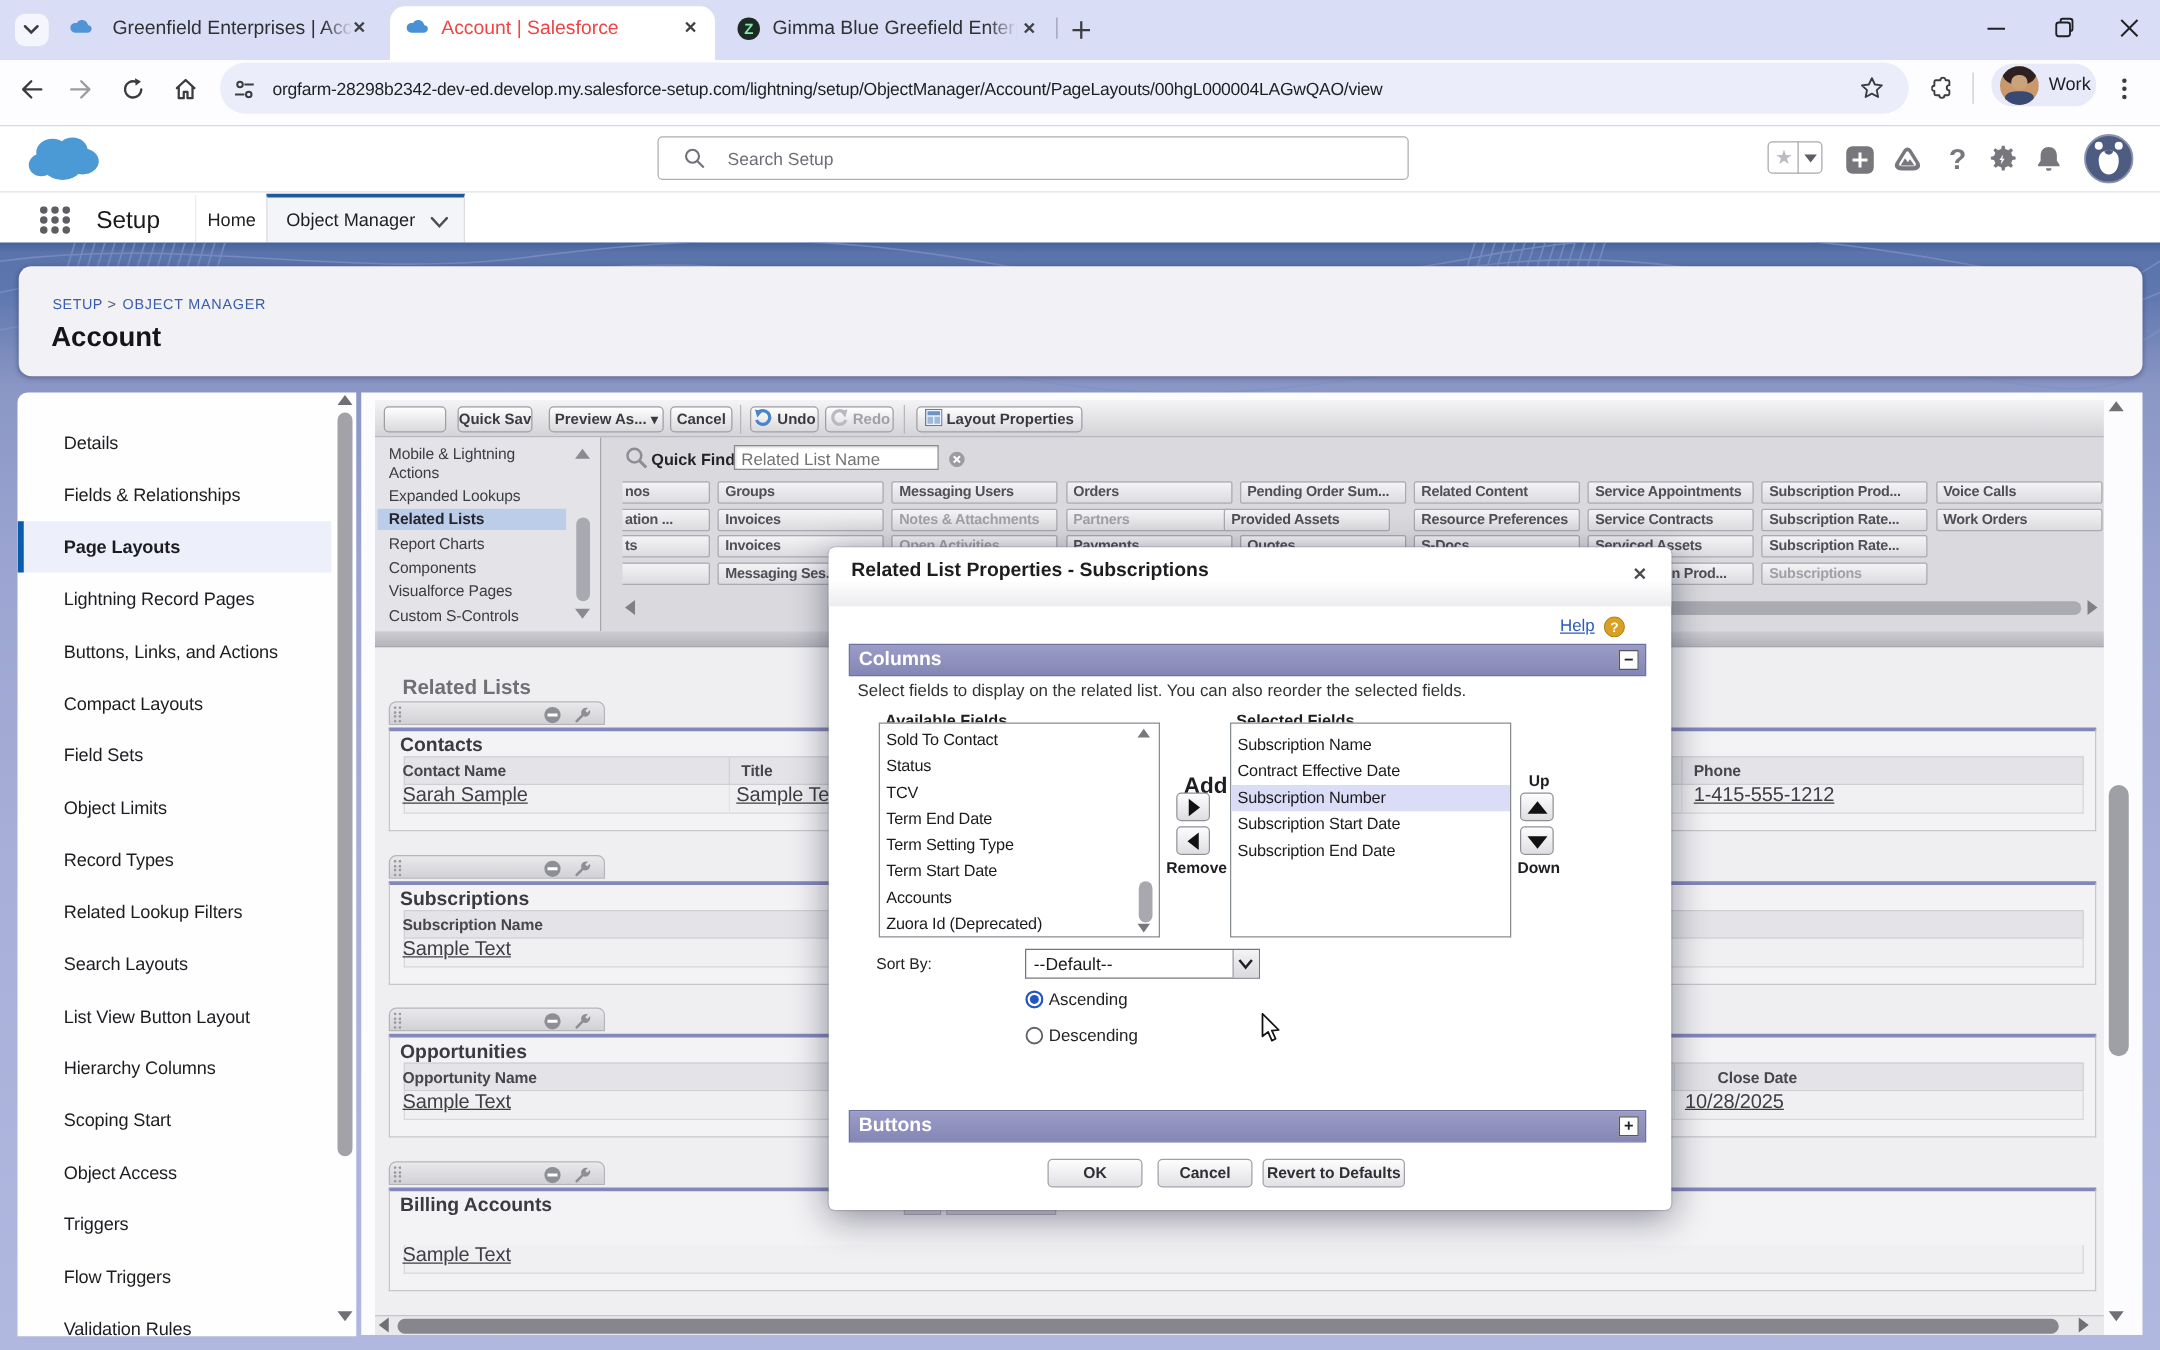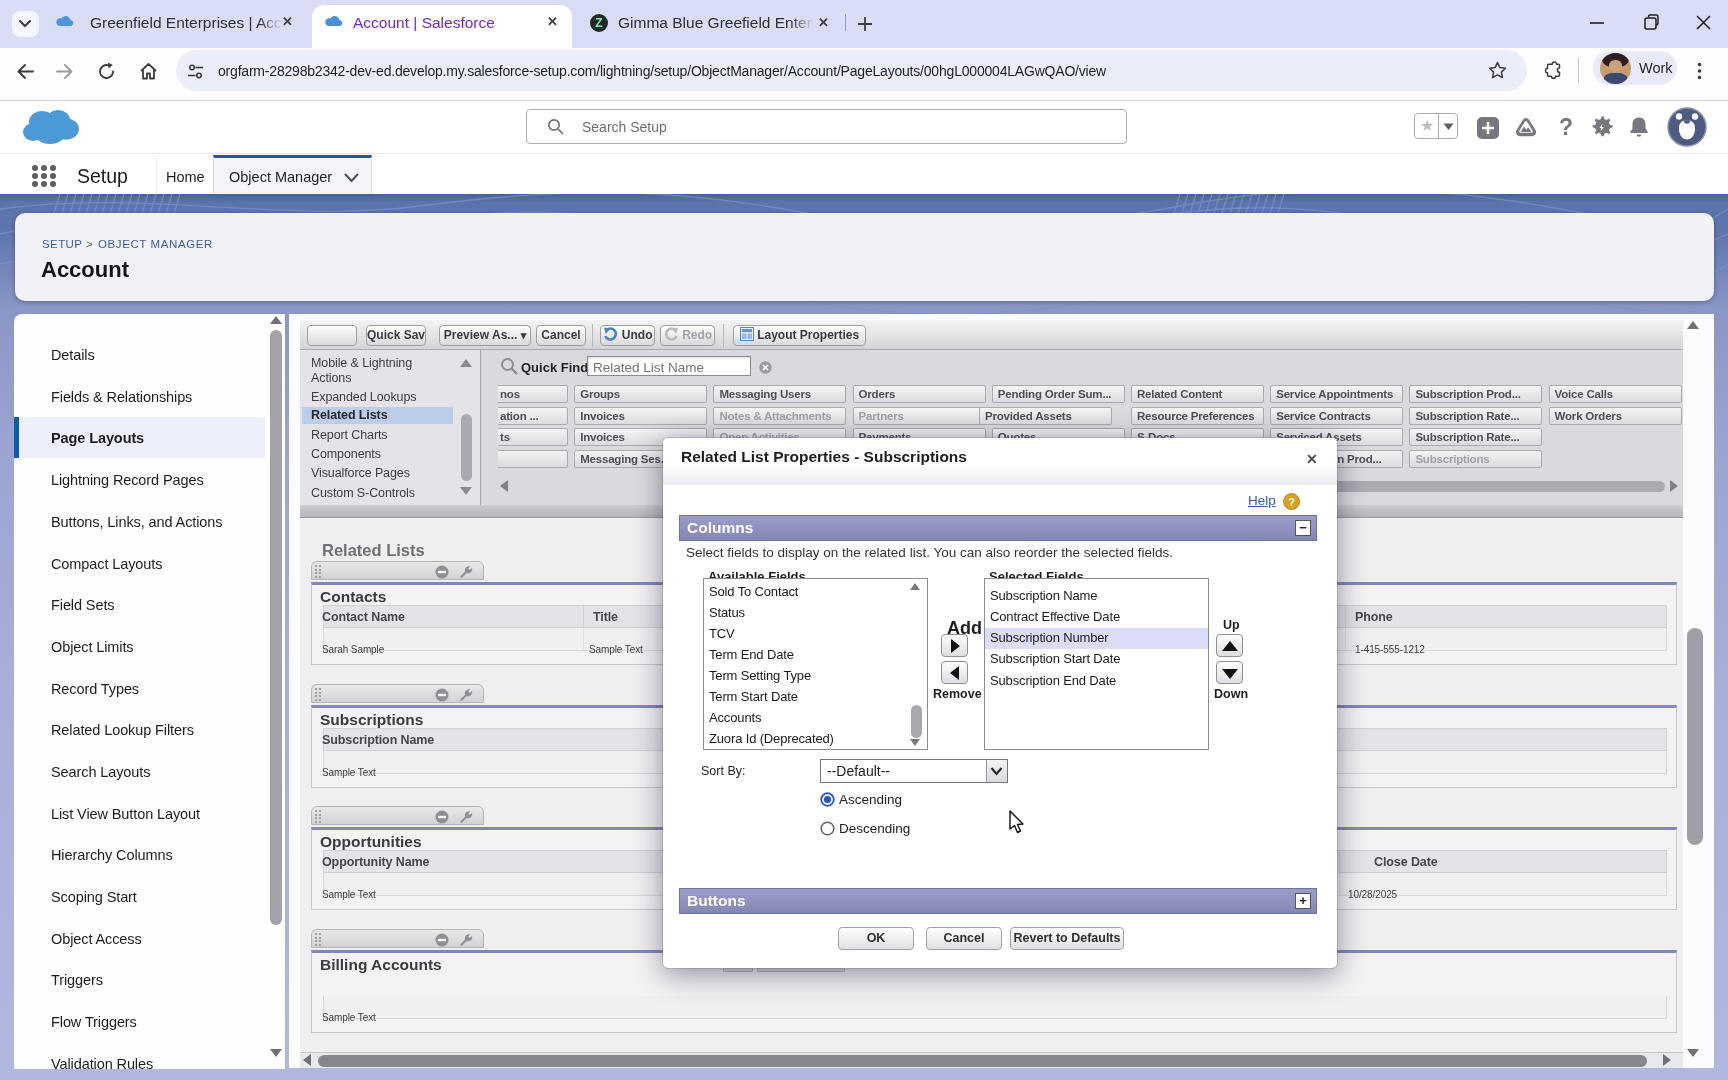--- a/index.html
+++ b/index.html
@@ -52,21 +52,21 @@
 
 #layoutarea { left:300px; top:518px; width:1383px; height:534px; background:#efeff2; }
 .dragbar { position:absolute; left:311px; width:173px; height:19px;
   background:linear-gradient(#e9e9ec,#d2d2d6); border:1px solid #b4b4bb; border-radius:6px 6px 0 0; }
 .sect { position:absolute; left:311px; width:1366px; height:83px; background:#f3f3f5;
   border:1px solid #c6c6cb; border-top:3px solid #8487ba; }
 .sect-title { position:absolute; left:8px; top:3px; font-size:15.5px; font-weight:bold; color:#3a3a40; }
 .thead { position:absolute; left:11px; top:20px; width:1344px; height:23px; background:#e4e4e8; border:1px solid #cfcfd4; }
 .trow  { position:absolute; left:11px; top:43px; width:1344px; height:23px; background:#f0f0f2; border:1px solid #d8d8dc; border-top:none; }
 .hcell { position:absolute; top:4px; font-size:12.5px; letter-spacing:-0.1px; font-weight:bold; color:#46464c; }
-.vcell { position:absolute; top:16px; font-size:10px; letter-spacing:-0.1px; color:#3e3e44; }
+.vcell { position:absolute; top:0; font-size:16px; letter-spacing:-0.1px; color:#3e3e44;text-decoration:underline; }
 
 
 .sb-tri-up    { width:0; height:0; border-left:6px solid transparent; border-right:6px solid transparent; border-bottom:8px solid #6f6f75; position:absolute; }
 .sb-tri-down  { width:0; height:0; border-left:6px solid transparent; border-right:6px solid transparent; border-top:8px solid #6f6f75; position:absolute; }
 .sb-tri-left  { width:0; height:0; border-top:6px solid transparent; border-bottom:6px solid transparent; border-right:8px solid #6f6f75; position:absolute; }
 .sb-tri-right { width:0; height:0; border-top:6px solid transparent; border-bottom:6px solid transparent; border-left:8px solid #6f6f75; position:absolute; }
 
 
 #modal { left:663px; top:438px; width:674px; height:530px; background:#fff; border-radius:5px;
   box-shadow:0 6px 30px rgba(10,10,40,.45), 0 0 0 1px rgba(120,120,140,.25); }
@@ -92,21 +92,21 @@
   </svg>
 <div class="abs" style="left:56px;top:15px"><svg width="19" height="14" viewBox="0 0 19 14">
       <path fill="#4f94d7" d="M14.5 5.2 C14 2.8 12 1 9.6 1 C7.8 1 6.2 2 5.4 3.5 C5 3.4 4.6 3.3 4.2 3.3 C2 3.3 0.3 5 0.3 7.2 C0.3 9.4 2 11.1 4.2 11.1 L13.9 11.1 C15.8 11.1 17.3 9.6 17.3 7.7 C17.3 6.5 16.1 5.3 14.5 5.2 Z"></path>
     </svg></div>
 <div class="abs tabtext" style="left:90px;top:14px;width:192px;overflow:hidden;-webkit-mask-image:linear-gradient(90deg,#000 88%,transparent)">Greenfield Enterprises | Account</div>
 <div class="abs" style="left:282px;top:14px;font-size:13px;color:#3f4043;font-weight:bold;white-space:nowrap;">✕</div>
 <div class="abs" id="activetab"></div>
 <div class="abs" style="left:325px;top:15px"><svg width="19" height="14" viewBox="0 0 19 14">
       <path fill="#4a90d6" d="M14.5 5.2 C14 2.8 12 1 9.6 1 C7.8 1 6.2 2 5.4 3.5 C5 3.4 4.6 3.3 4.2 3.3 C2 3.3 0.3 5 0.3 7.2 C0.3 9.4 2 11.1 4.2 11.1 L13.9 11.1 C15.8 11.1 17.3 9.6 17.3 7.7 C17.3 6.5 16.1 5.3 14.5 5.2 Z"></path>
     </svg></div>
-<div class="abs tabtext" style="left:353px;top:14px;color:#6d28d9">Account | Salesforce</div>
+<div class="abs tabtext" style="left:353px;top:14px;color:#ef4444">Account | Salesforce</div>
 <div class="abs" style="left:547px;top:14px;font-size:13px;color:#3f4043;font-weight:bold;white-space:nowrap;">✕</div>
 <div class="abs" style="left:590px;top:14px;width:18px;height:18px;border-radius:50%;background:#1d2b25;color:#7fe6b4;font-size:12px;font-weight:bold;text-align:center;line-height:18px;">Z</div>
 <div class="abs tabtext" style="left:618px;top:14px;width:196px;overflow:hidden;-webkit-mask-image:linear-gradient(90deg,#000 88%,transparent)">Gimma Blue Greefield Enterprises</div>
 <div class="abs" style="left:818px;top:15px;font-size:13px;color:#3f4043;font-weight:bold;white-space:nowrap;">✕</div>
 <div class="abs" style="left:845px;top:14px;width:1px;height:17px;background:#9a9cb5;"></div>
 <svg class="abs" style="left:857px;top:16px" width="16" height="16" viewBox="0 0 16 16">
     <path d="M8 1 V15 M1 8 H15" stroke="#3c3d40" stroke-width="1.8"></path>
   </svg>
 <svg class="abs" style="left:1588px;top:14px" width="18" height="18" viewBox="0 0 18 18">
     <path d="M2 9 H16" stroke="#202124" stroke-width="1.6"></path>

